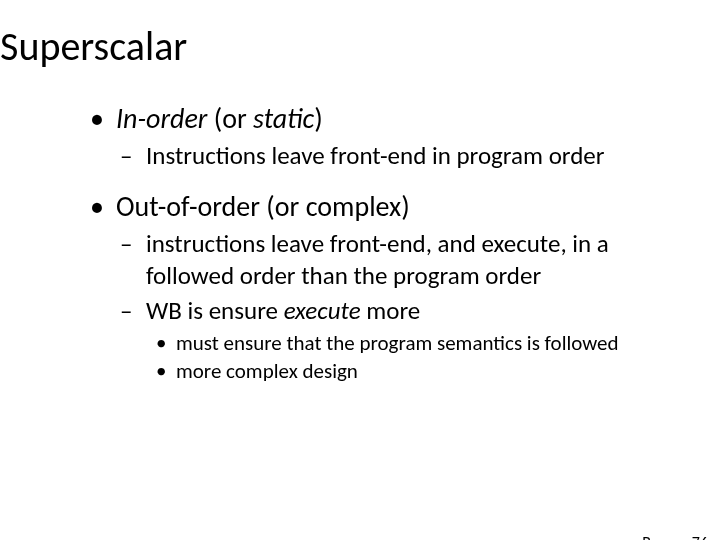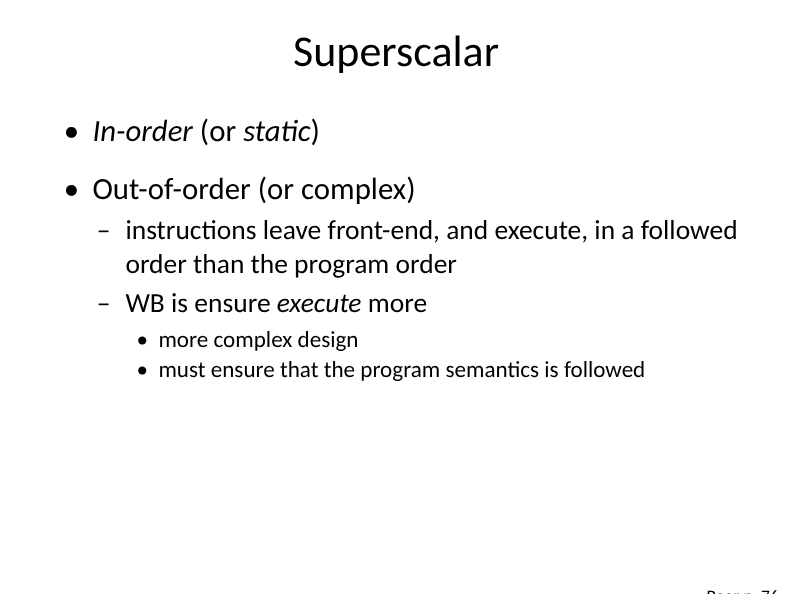--- a/index.html
+++ b/index.html
@@ -12,28 +12,27 @@
     color: #000000;
     overflow: hidden;
   }
   .slide {
     position: relative;
     width: 720px;
     height: 540px;
     box-sizing: border-box;
   }
   .title {
-    text-align: center;
     font-size: 40px;
     font-weight: 400;
     margin-top: 22px;
     margin-bottom: 30px;
   }
   .body {
-    padding: 0 32px 0 58px;
+    padding: 0 32px 0 90px;
   }
   .lvl1 {
     font-size: 28px;
     margin: 6px 0 4px 0;
     position: relative;
     padding-left: 26px;
     line-height: 1.25;
   }
   .lvl1::before {
     content: "•";
@@ -83,31 +82,32 @@
 <div class="slide">
 
   <div class="title">Superscalar</div>
 
   <div class="body">
 
     <div class="lvl1">
       <span class="italic">In-order</span><span> (or </span><span class="italic">static</span><span>)</span>
     </div>
 
+    <div class="lvl2">Instructions leave front-end in program order</div>
 
     <div class="gap"></div>
 
     <div class="lvl1">Out-of-order (or complex)</div>
 
     <div class="lvl2">instructions leave front-end, and execute, in a followed order than the program order</div>
 
     <div class="lvl2">
       <span>WB is ensure </span><span class="italic">execute</span><span> more</span>
     </div>
 
+    <div class="lvl3">must ensure that the program semantics is followed</div>
     <div class="lvl3">more complex design</div>
-    <div class="lvl3">must ensure that the program semantics is followed</div>
 
   </div>
 
   <div class="footer">Baer p. 76</div>
 
 </div>
 
 </body></html>

